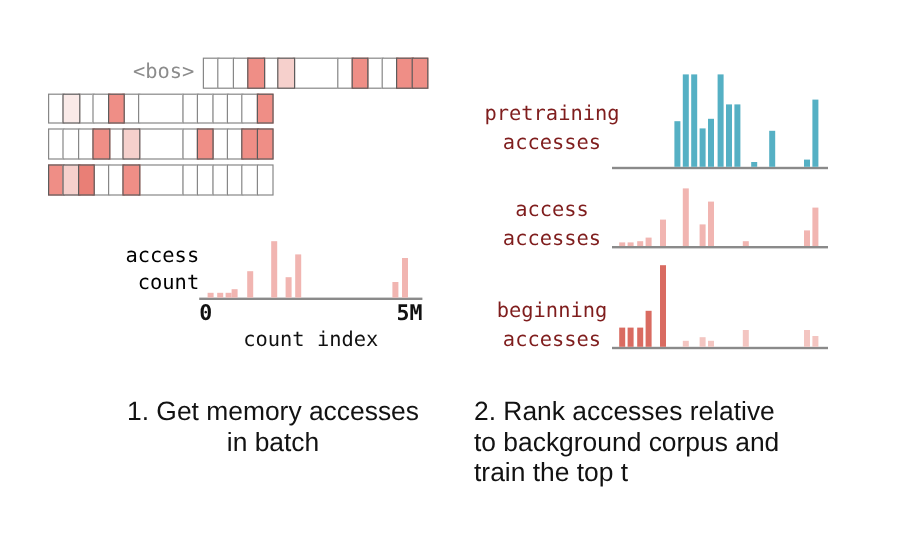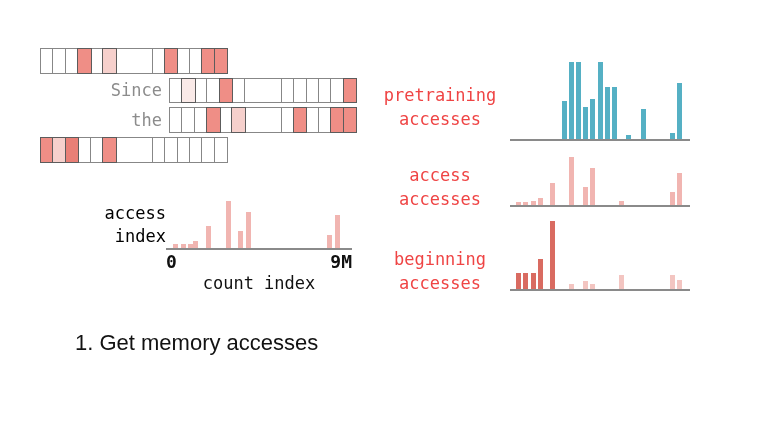--- a/index.html
+++ b/index.html
@@ -23,78 +23,77 @@
   .chart { position:absolute; }
   .baseline { position:absolute; left:0; right:0; bottom:0; height:2px; background:#8a8a8a; }
   .bar { position:absolute; bottom:2px; width:5px; }
   #chart-access-count { left:166px; top:201px; width:186px; height:49px; }
   #axis-labels { position:absolute; left:166px; top:251px; width:186px; }
   #tick-0 { position:absolute; left:0; top:0; font-size:18px; font-weight:bold; color:#111; }
   #tick-1m { position:absolute; right:0; top:0; font-size:18px; font-weight:bold; color:#111; }
   #xlabel { position:absolute; left:0; right:0; top:22px; text-align:center; font-size:17px; color:#111; }
 
   
-  .right-label { position:absolute; left:375px; width:130px; text-align:center;
-                 font-size:17px; line-height:23.5px; color:#ef4444; }
+  .right-label { position:absolute; left:395px; width:130px; text-align:center;
+                 font-size:17px; line-height:23.5px; color:#7f1d1d; }
   #label-pretraining { top:84px; }
   #label-batch { top:164px; }
   #label-relative { top:248px; }
   #chart-pretraining { left:510px; top:62px;  width:180px; height:79px; }
   #chart-batch       { left:510px; top:157px; width:180px; height:50px; }
   #chart-relative    { left:510px; top:221px; width:180px; height:70px; }
 
   
   .caption { position:absolute; top:330px; font-family:"Liberation Sans",sans-serif;
              font-size:22px; line-height:25.5px; color:#121212; }
-  #caption-1 { left:75px; width:305px; }
+  #caption-1 { left:75px; width:305px;text-align:center; }
   #caption-2 { left:395px; width:320px; }
 </style>
 </head>
 <body>
 
 <div id="figure">
 
   <div id="token-grid">
       <div class="token-row">
+        <div class="token-label">&lt;bos&gt;</div>
         <div class="cells">
           <div class="cell" style="background: rgb(255, 255, 255);"></div>
           <div class="cell" style="background: rgb(255, 255, 255);"></div>
           <div class="cell" style="background: rgb(255, 255, 255);"></div>
           <div class="cell cell-colored" style="background: rgb(239, 142, 134);"></div>
           <div class="cell" style="background: rgb(255, 255, 255);"></div>
           <div class="cell cell-colored" style="background: rgb(246, 208, 204);"></div>
           <div class="cell cell-wide" style="background: rgb(255, 255, 255);"></div>
           <div class="cell" style="background: rgb(255, 255, 255);"></div>
           <div class="cell cell-colored" style="background: rgb(239, 142, 134);"></div>
           <div class="cell" style="background: rgb(255, 255, 255);"></div>
           <div class="cell" style="background: rgb(255, 255, 255);"></div>
           <div class="cell cell-colored" style="background: rgb(239, 142, 134);"></div>
           <div class="cell cell-colored" style="background: rgb(239, 142, 134);"></div>
         </div>
       </div>
       <div class="token-row">
-        <div class="token-label">Since</div>
         <div class="cells">
           <div class="cell" style="background: rgb(255, 255, 255);"></div>
           <div class="cell cell-colored" style="background: rgb(250, 234, 232);"></div>
           <div class="cell" style="background: rgb(255, 255, 255);"></div>
           <div class="cell" style="background: rgb(255, 255, 255);"></div>
           <div class="cell cell-colored" style="background: rgb(239, 142, 134);"></div>
           <div class="cell" style="background: rgb(255, 255, 255);"></div>
           <div class="cell cell-wide" style="background: rgb(255, 255, 255);"></div>
           <div class="cell" style="background: rgb(255, 255, 255);"></div>
           <div class="cell" style="background: rgb(255, 255, 255);"></div>
           <div class="cell" style="background: rgb(255, 255, 255);"></div>
           <div class="cell" style="background: rgb(255, 255, 255);"></div>
           <div class="cell" style="background: rgb(255, 255, 255);"></div>
           <div class="cell cell-colored" style="background: rgb(239, 142, 134);"></div>
         </div>
       </div>
       <div class="token-row">
-        <div class="token-label">the</div>
         <div class="cells">
           <div class="cell" style="background: rgb(255, 255, 255);"></div>
           <div class="cell" style="background: rgb(255, 255, 255);"></div>
           <div class="cell" style="background: rgb(255, 255, 255);"></div>
           <div class="cell cell-colored" style="background: rgb(239, 142, 134);"></div>
           <div class="cell" style="background: rgb(255, 255, 255);"></div>
           <div class="cell cell-colored" style="background: rgb(246, 208, 204);"></div>
           <div class="cell cell-wide" style="background: rgb(255, 255, 255);"></div>
           <div class="cell" style="background: rgb(255, 255, 255);"></div>
           <div class="cell cell-colored" style="background: rgb(239, 142, 134);"></div>
@@ -118,38 +117,38 @@
           <div class="cell" style="background: rgb(255, 255, 255);"></div>
           <div class="cell" style="background: rgb(255, 255, 255);"></div>
           <div class="cell" style="background: rgb(255, 255, 255);"></div>
           <div class="cell" style="background: rgb(255, 255, 255);"></div>
         </div>
       </div>
     </div>
 
   <div id="access-label">
     <div>access</div>
-    <div>index</div>
+    <div>count</div>
   </div>
   <div id="chart-access-count" class="chart">
       <div class="baseline" style="background: rgb(138, 138, 138);"></div>
       <div class="bar" style="left: 6.7px; height: 4.2px; background: rgb(241, 181, 177);"></div>
       <div class="bar" style="left: 14.7px; height: 4.2px; background: rgb(241, 181, 177);"></div>
       <div class="bar" style="left: 22.3px; height: 4.2px; background: rgb(241, 181, 177);"></div>
       <div class="bar" style="left: 27.3px; height: 6.6px; background: rgb(241, 181, 177);"></div>
       <div class="bar" style="left: 40px; height: 21.6px; background: rgb(241, 181, 177);"></div>
       <div class="bar" style="left: 60.1px; height: 47px; background: rgb(241, 181, 177);"></div>
       <div class="bar" style="left: 72.4px; height: 16.9px; background: rgb(241, 181, 177);"></div>
       <div class="bar" style="left: 80px; height: 36.2px; background: rgb(241, 181, 177);"></div>
       <div class="bar" style="left: 160.7px; height: 12.7px; background: rgb(241, 181, 177);"></div>
       <div class="bar" style="left: 168.9px; height: 32.9px; background: rgb(241, 181, 177);"></div>
     </div>
   <div id="axis-labels">
     <span id="tick-0">0</span>
-    <span id="tick-1m">9M</span>
+    <span id="tick-1m">5M</span>
     <div id="xlabel">count index</div>
   </div>
 
   <div id="label-pretraining" class="right-label">
     <div>pretraining</div>
     <div>accesses</div>
   </div>
   <div id="label-batch" class="right-label">
     <div>access</div>
     <div>accesses</div>
@@ -198,15 +197,21 @@
       <div class="bar" style="left: 59px; height: 4.8px; background: rgb(243, 197, 193);"></div>
       <div class="bar" style="left: 73.3px; height: 8.2px; background: rgb(243, 197, 193);"></div>
       <div class="bar" style="left: 80.3px; height: 4.8px; background: rgb(243, 197, 193);"></div>
       <div class="bar" style="left: 109.3px; height: 13.6px; background: rgb(243, 197, 193);"></div>
       <div class="bar" style="left: 159.7px; height: 13.6px; background: rgb(243, 197, 193);"></div>
       <div class="bar" style="left: 167px; height: 9.5px; background: rgb(243, 197, 193);"></div>
     </div>
 
   <div id="caption-1" class="caption">
     <div>1. Get memory accesses</div>
+    <div>in batch</div>
+  </div>
+  <div id="caption-2" class="caption">
+    <div>2. Rank accesses relative</div>
+    <div>to background corpus and</div>
+    <div>train the top t</div>
   </div>
 
 </div>
 
 </body></html>

